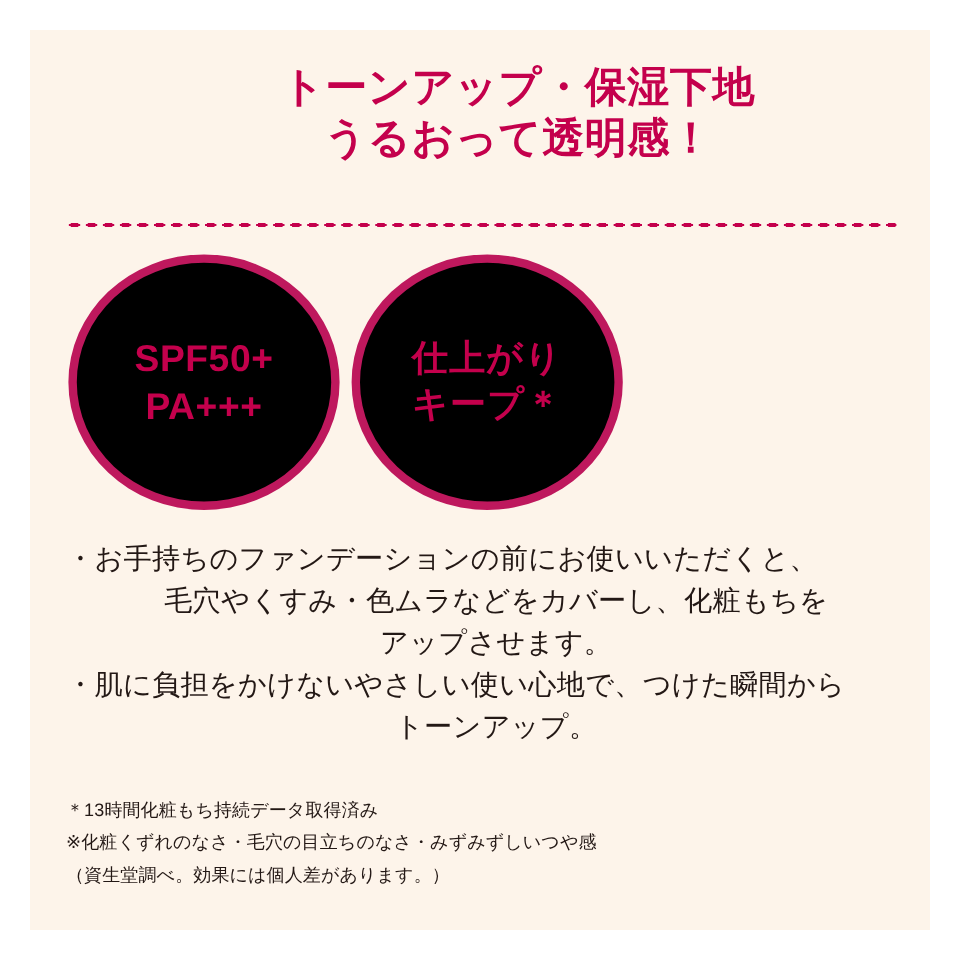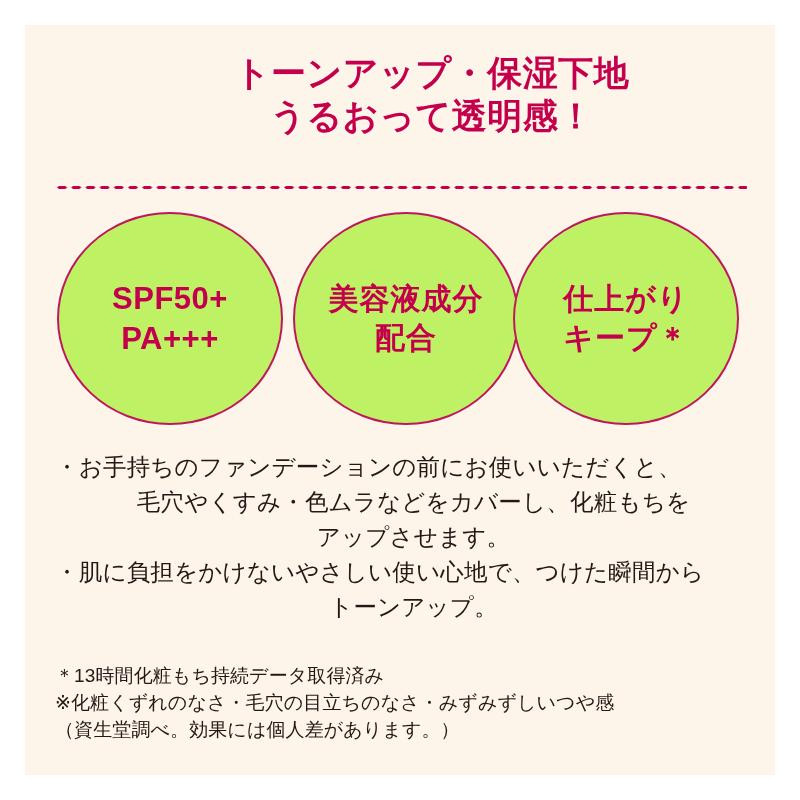--- a/index.html
+++ b/index.html
@@ -67,23 +67,23 @@
     left: 0;
     top: 187px;
     width: 750px;
     height: 215px;
   }
   .badge {
     position: absolute;
     top: 0;
     width: 226px;
     height: 213px;
-    border: 2px solid #be185d;
+    border: 7px solid #be185d;
     border-radius: 50%;
-    background: #bef264;
+    background: #000000;
     box-sizing: border-box;
     display: flex;
     align-items: center;
     justify-content: center;
   }
   .badge:nth-of-type(1) { left: 32px; }
   .badge:nth-of-type(2) { left: 268px; }
   .badge:nth-of-type(3) { left: 488px; }
 
   .badge-text {
@@ -103,32 +103,32 @@
   .body-copy {
     position: absolute;
     left: 30px;
     top: 425px;
     width: 700px;
     color: #231815;
     font-size: 23.5px;
     line-height: 35px;
     letter-spacing: 0.2px;
   }
-  .bullet { display: block; }
+  .bullet { display: block; font-family: Liberation Mono, monospace; }
   .bullet .bl-line { display: block; white-space: nowrap; }
   .bullet .bl-line.indent { padding-left: 17px; text-align: center; }
 
   
   .footnotes {
     position: absolute;
     left: 30px;
     top: 637px;
     width: 700px;
     color: #231815;
-    font-size: 19px;
+    font-size: 15px;
     line-height: 27px;
     letter-spacing: 0.1px;
   }
   .footnotes .fn-line { display: block; white-space: nowrap; }
 </style>
 </head>
 <body>
 
 <div id="stage">
   <div id="panel">
@@ -142,26 +142,20 @@
 
     <div class="circles">
 
       <div class="badge badge-latin">
         <span class="badge-text">
           <span class="bt-line">SPF50+</span>
           <span class="bt-line">PA+++</span>
         </span>
       </div>
 
-      <div class="badge badge-jp">
-        <span class="badge-text">
-          <span class="bt-line">美容液成分</span>
-          <span class="bt-line">配合</span>
-        </span>
-      </div>
 
       <div class="badge badge-jp">
         <span class="badge-text">
           <span class="bt-line">仕上がり</span>
           <span class="bt-line">キープ＊</span>
         </span>
       </div>
 
     </div>
 

